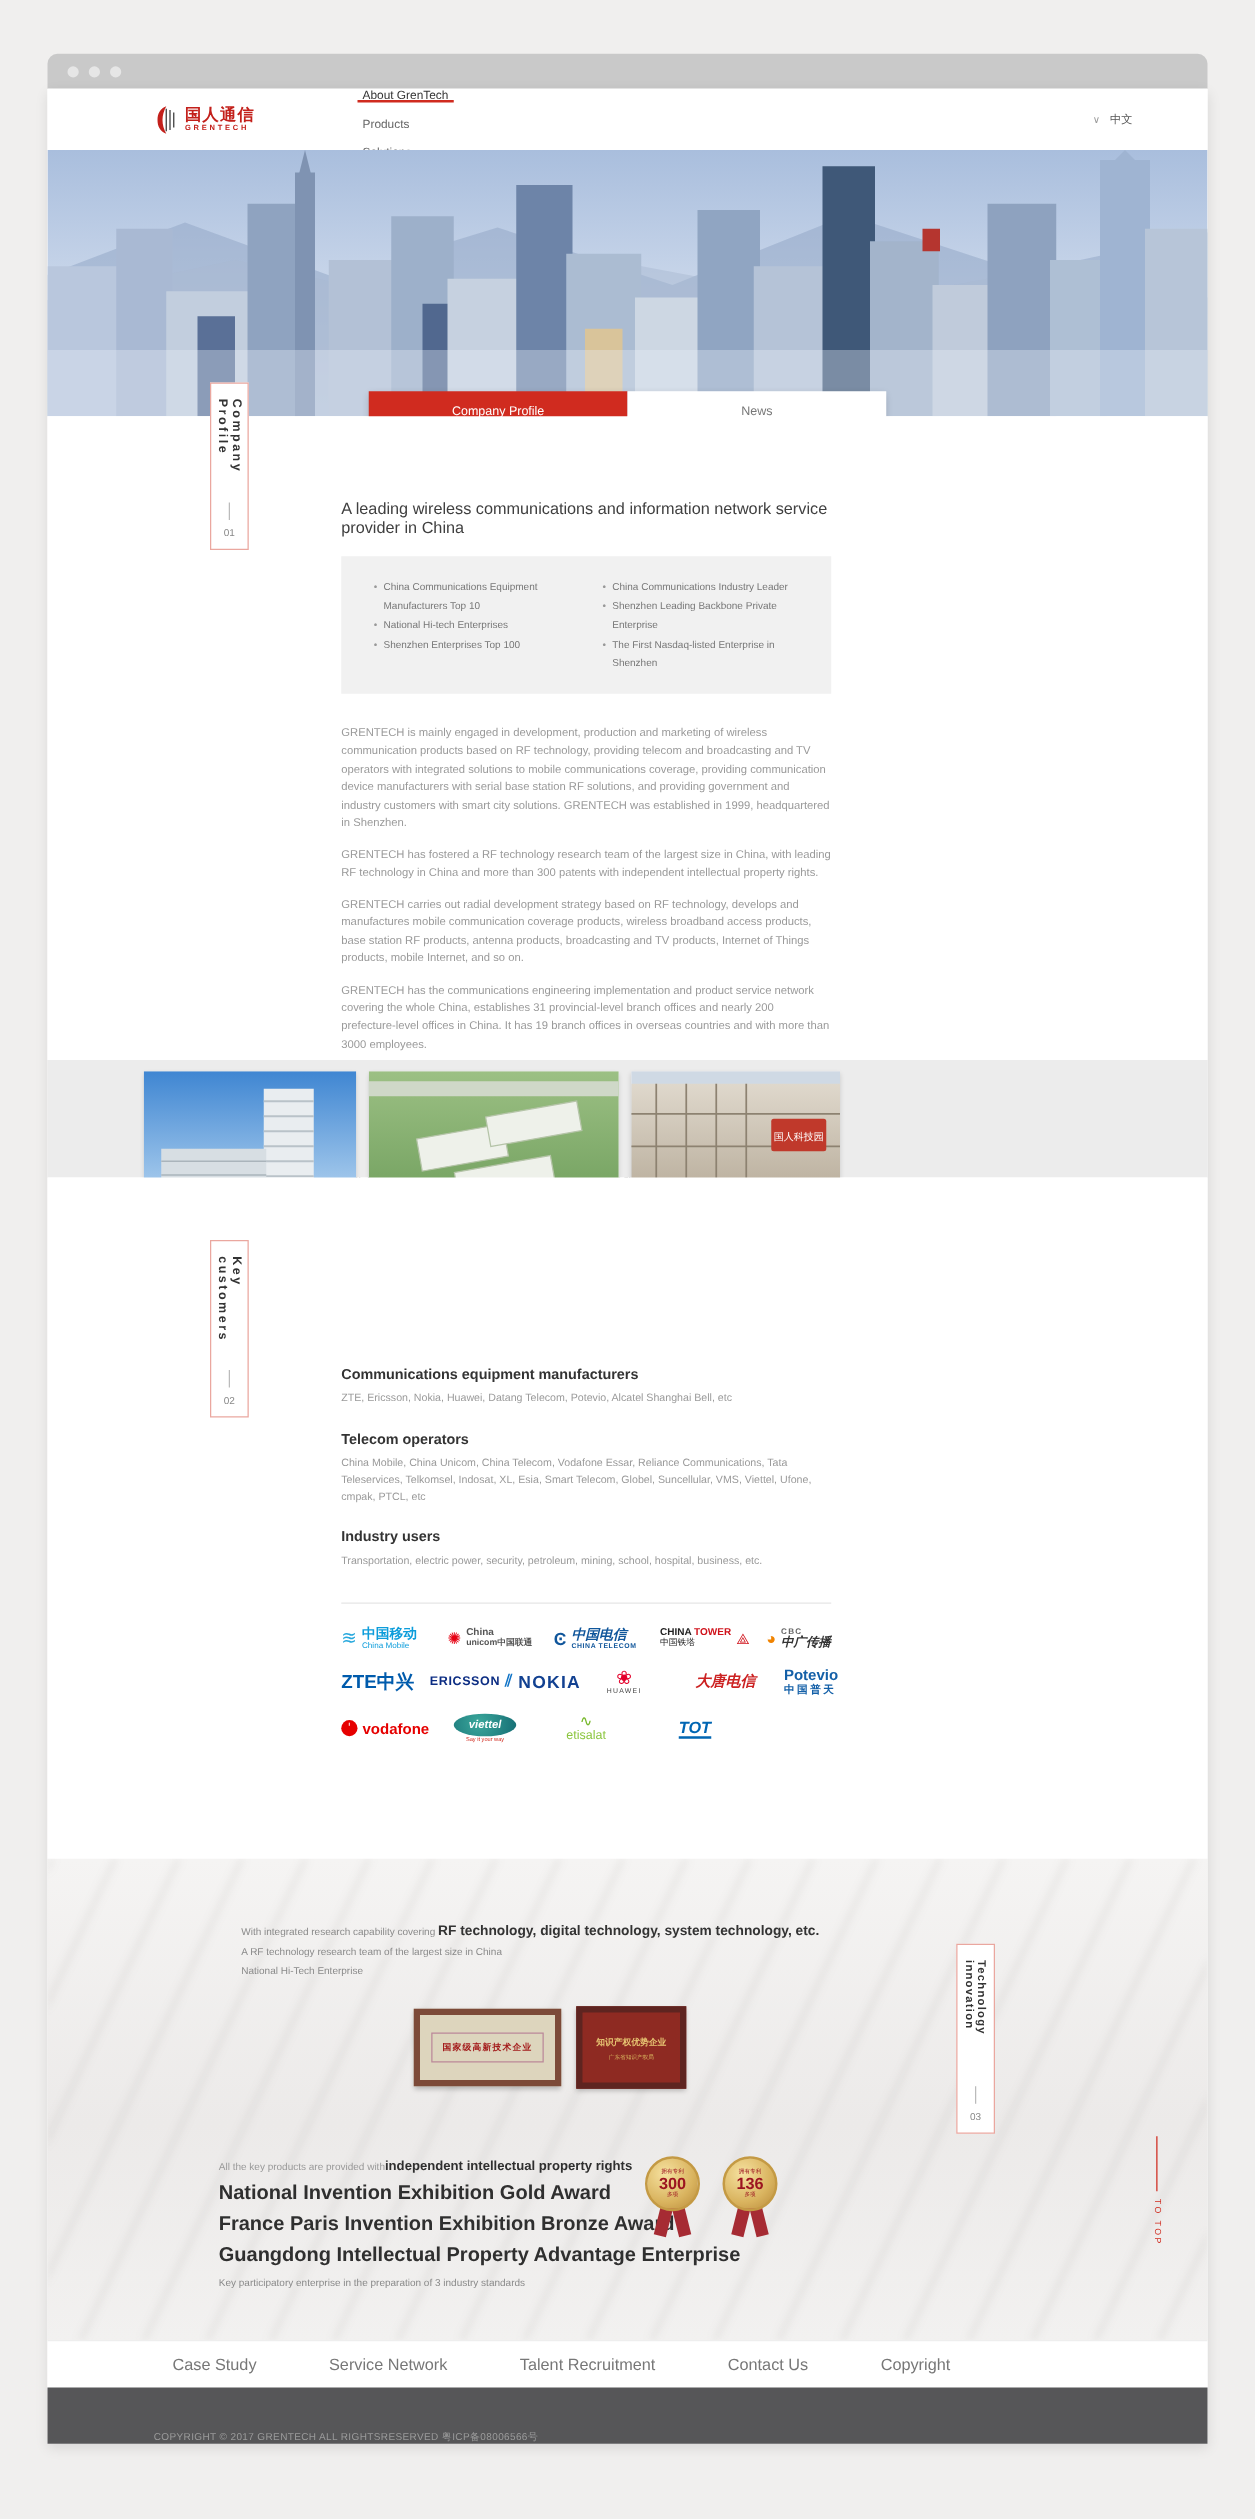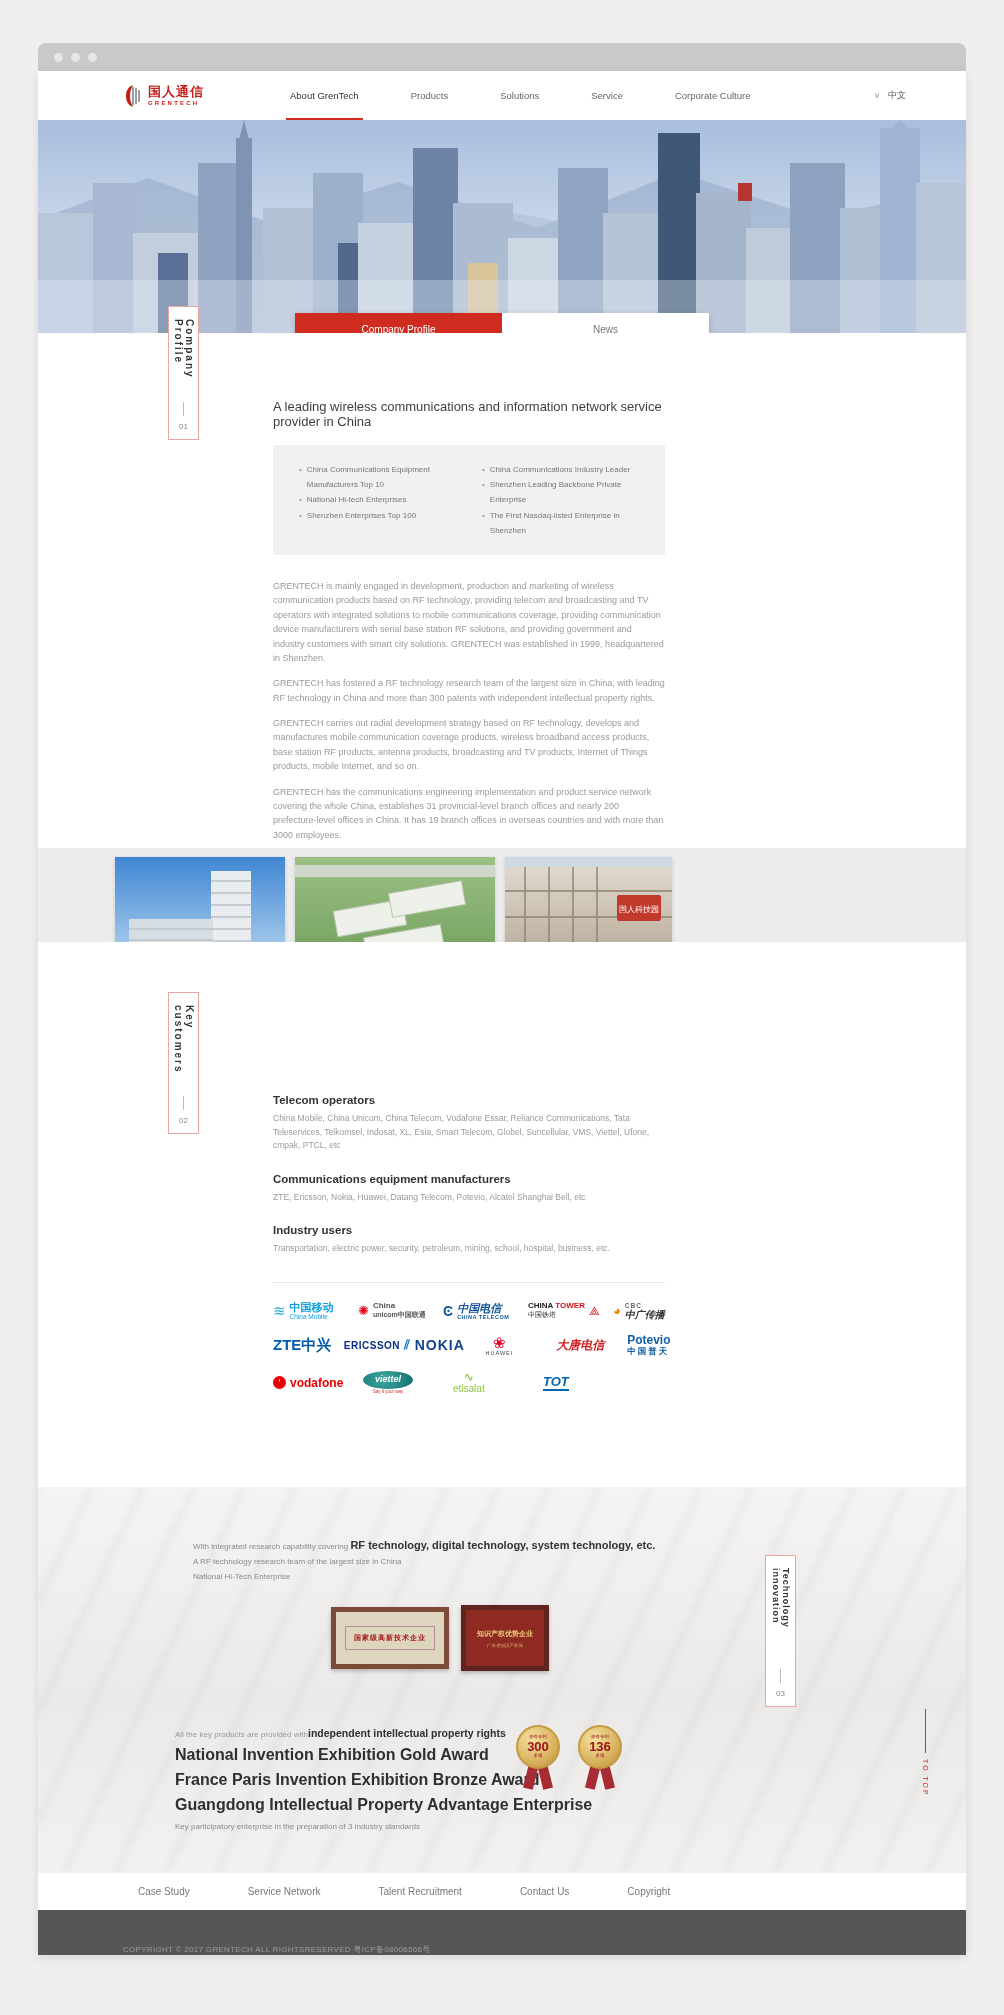--- a/index.html
+++ b/index.html
@@ -13,21 +13,21 @@
   .site { background:#fff; box-shadow:0 3px 10px rgba(0,0,0,.10); }
 
   
   .hdr { height:49px; background:#fff; display:flex; align-items:center; position:relative; }
   .logo { display:flex; align-items:center; gap:6px; margin-left:86px; }
   .logo-mark { width:18px; height:24px; position:relative; }
   .logo-mark svg { display:block; }
   .logo-txt { display:flex; flex-direction:column; line-height:1; }
   .logo-cn { color:#c3201b; font-weight:bold; font-size:13px; letter-spacing:1px; }
   .logo-en { color:#c3201b; font-size:6px; letter-spacing:2.2px; margin-top:2px; font-weight:bold; }
-  .nav { display:flex; align-items:flex-start; margin-left:60px; gap:0; height:100%; }
+  .nav { display:flex; align-items:flex-start; margin-left:60px; gap:12px; height:100%;flex-direction:column; }
   .nav-item { position:relative; height:100%; display:flex; align-items:center; padding:0 26px; font-size:9.5px; color:#666; cursor:pointer; white-space:nowrap; }
   .nav-item.active { color:#333; }
   .nav-item.active::after { content:""; position:absolute; left:22px; right:22px; bottom:0; height:2px; background:#d02b1f; }
   .lang { margin-left:auto; margin-right:60px; display:flex; align-items:center; gap:8px; font-size:9px; color:#555; cursor:pointer; }
   .lang .chev { font-size:8px; color:#999; }
 
   
   .hero { position:relative; height:213px; }
   .hero svg { display:block; }
   .hero-tabs { position:absolute; left:50%; transform:translateX(-50%); bottom:-13px; display:flex; box-shadow:0 2px 6px rgba(0,0,0,.18); }
@@ -143,21 +143,21 @@
   .medal .m-unit { font-size:4.5px; color:#9c1420; }
   .medal .rib { position:absolute; top:38px; width:10px; height:26px; background:#a62b33; z-index:1; }
   .medal .rib.left { left:10px; transform:rotate(14deg); }
   .medal .rib.right { left:24px; transform:rotate(-14deg); }
   .totop { position:absolute; left:884px; top:222px; display:flex; flex-direction:column; align-items:center; color:#d02b1f; cursor:pointer; }
   .totop .tline { width:1px; height:44px; background:#d02b1f; }
   .totop .ttxt { writing-mode:vertical-rl; font-size:7px; letter-spacing:2px; margin-top:6px; }
 
   
   .footer-links { height:38px; background:#fff; display:flex; align-items:center; gap:58px; padding-left:100px; border-top:1px solid #eee; }
-  .flink { font-size:10px; color:#777; cursor:pointer; white-space:nowrap; }
+  .flink { font-size:13px; color:#777; cursor:pointer; white-space:nowrap; }
   .copybar { height:45px; background:#565658; display:flex; align-items:flex-end; padding-left:85px; }
   .copy-txt { font-size:8px; color:#9b9b9b; letter-spacing:.3px; }
 </style>
 </head>
 <body>
 
 <div class="browser-window">
   <div class="titlebar">
     <span class="dot"></span>
     <span class="dot"></span>
@@ -367,26 +367,26 @@
     </div>
 
     <div class="sec-customers">
       <div class="vbox">
         <span class="vtxt">Key customers</span>
         <span class="vline"></span>
         <span class="vnum">02</span>
       </div>
       <div class="cust-content">
         <div class="group">
+          <div class="group-title">Communications equipment manufacturers</div>
+          <div class="group-text">ZTE, Ericsson, Nokia, Huawei, Datang Telecom, Potevio, Alcatel Shanghai Bell, etc</div>
+        </div>
+        <div class="group">
           <div class="group-title">Telecom operators</div>
           <div class="group-text">China Mobile, China Unicom, China Telecom, Vodafone Essar, Reliance Communications, Tata Teleservices, Telkomsel, Indosat, XL, Esia, Smart Telecom, Globel, Suncellular, VMS, Viettel, Ufone, cmpak, PTCL, etc</div>
-        </div>
-        <div class="group">
-          <div class="group-title">Communications equipment manufacturers</div>
-          <div class="group-text">ZTE, Ericsson, Nokia, Huawei, Datang Telecom, Potevio, Alcatel Shanghai Bell, etc</div>
         </div>
         <div class="group">
           <div class="group-title">Industry users</div>
           <div class="group-text">Transportation, electric power, security, petroleum, mining, school, hospital, business, etc.</div>
         </div>
         <div class="cust-divider"></div>
 
         <div class="logo-row r1">
           <div class="logo-cell">
             <span class="cm-ic">≋</span>

